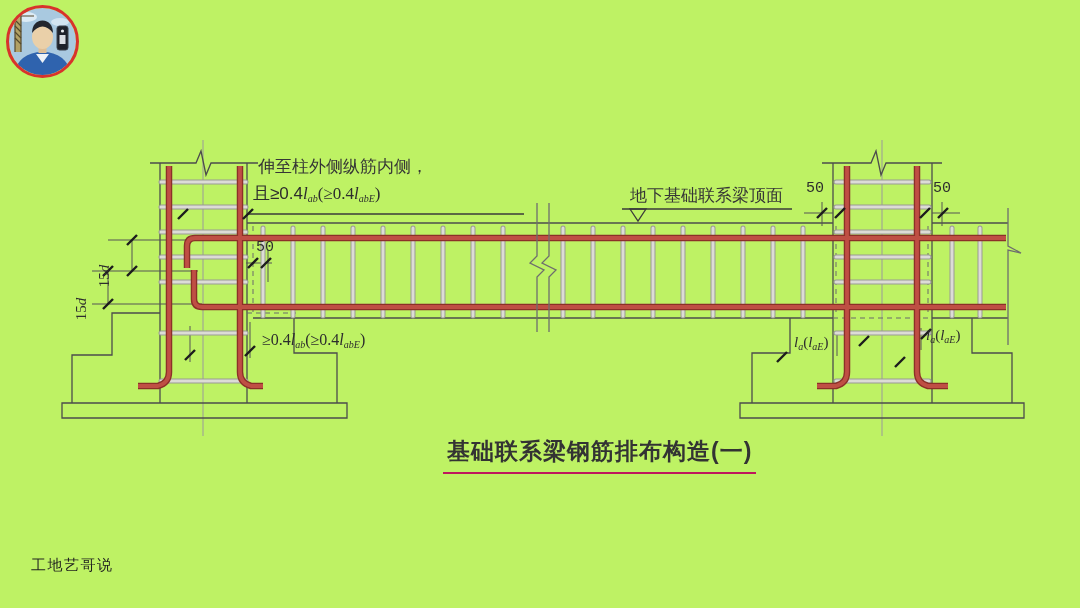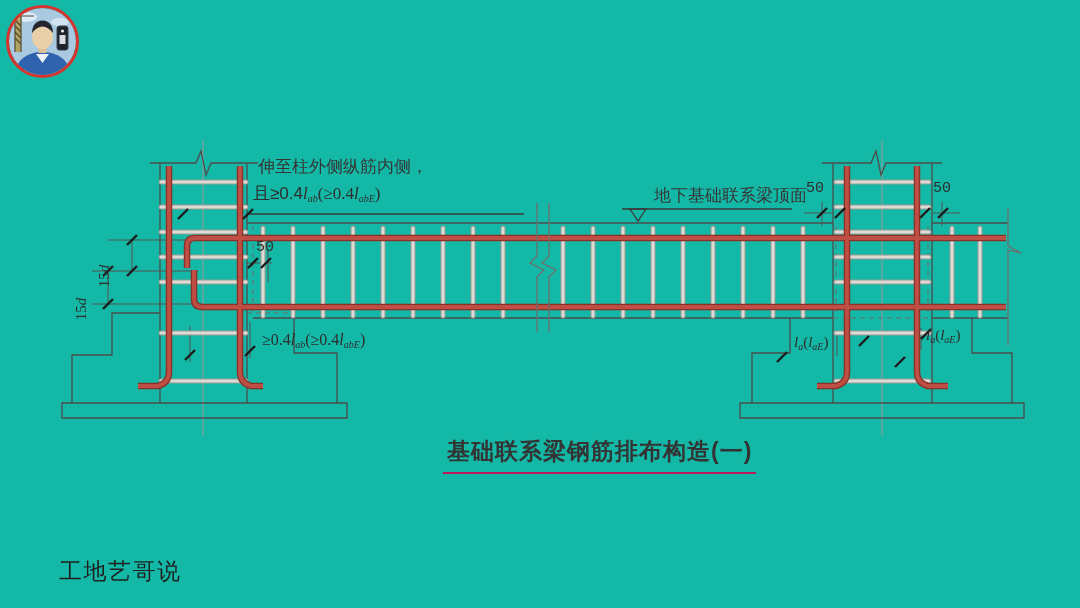--- a/index.html
+++ b/index.html
@@ -1,34 +1,34 @@
 <!DOCTYPE html>
 <html><head>
 <meta charset="utf-8">
 <style>
   html,body{margin:0;padding:0;background:#ffffff;}
   .stage{
-    position:relative;width:1080px;height:608px;background:#14b8a6;overflow:hidden;
+    position:relative;width:1080px;height:608px;background:#bef264;overflow:hidden;
     font-family:"Liberation Sans",sans-serif;color:#2e2e2e;
   }
   .stage svg{position:absolute;left:0;top:0;}
   .lbl{position:absolute;white-space:nowrap;line-height:1.15;}
   .cn{font-family:"Liberation Sans",sans-serif;color:#363636;font-size:17px;}
   .formula{font-family:"Liberation Serif",serif;color:#2d2d2d;font-size:16px;}
   .formula .lit{font-style:italic;}
   .formula .sub{font-size:10px;vertical-align:-3px;font-style:italic;}
   .dim{font-family:Liberation Mono, monospace;color:#2d2d2d;font-size:15px;}
   .dim-rot{transform:rotate(-90deg);transform-origin:left bottom;font-family:"Liberation Serif",serif;
     color:#2d2d2d;font-size:15px;}
   .dim-rot .lit{font-style:italic;}
   .title{
     position:absolute;left:443px;top:436px;font-size:23px;font-weight:bold;color:#333333;
     letter-spacing:1px;border-bottom:2px solid #be185d;padding:0 4px 5px 4px;
   }
-  .wm-name{position:absolute;left:31px;top:556px;font-size:23px;color:#1f1f1f;letter-spacing:1.5px;margin-left:28px;}
+  .wm-name{position:absolute;left:31px;top:556px;font-size:15px;color:#1f1f1f;letter-spacing:1.5px;}
   .avatar{position:absolute;left:60px;top:470px;width:86px;height:86px;}
 </style>
 </head>
 <body>
 
 <div class="stage">
 
   <svg width="1080" height="608" viewBox="0 0 1080 608">
 
     <g stroke="#9a9a9a" stroke-width="1">
@@ -163,21 +163,21 @@
         <path d="M921,339 L931,329"></path>
     </g>
   </svg>
 
   <div class="lbl cn" style="left:258px;top:157px;">伸至柱外侧纵筋内侧，</div>
 
   <div class="lbl formula" style="left:253px;top:184px;font-size:17px;">
     <span class="cnpart" style="font-family:'Liberation Sans',sans-serif;text-align:center;">且≥0.4</span><span class="lit">l</span><span class="sub">ab</span><span>(≥0.4</span><span class="lit">l</span><span class="sub">abE</span><span>)</span>
   </div>
 
-  <div class="lbl cn" style="left:654px;top:186px;text-align:center;">地下基础联系梁顶面</div>
+  <div class="lbl cn" style="left:630px;top:186px;text-align:center;">地下基础联系梁顶面</div>
 
   <div class="lbl dim" style="left:256px;top:239px;">50</div>
 
   <div class="lbl dim" style="left:806px;top:180px;">50</div>
 
   <div class="lbl dim" style="left:933px;top:180px;">50</div>
 
   <div class="lbl dim-rot" style="left:113px;top:270px;">
     <span>15</span><span class="lit">d</span>
   </div>

